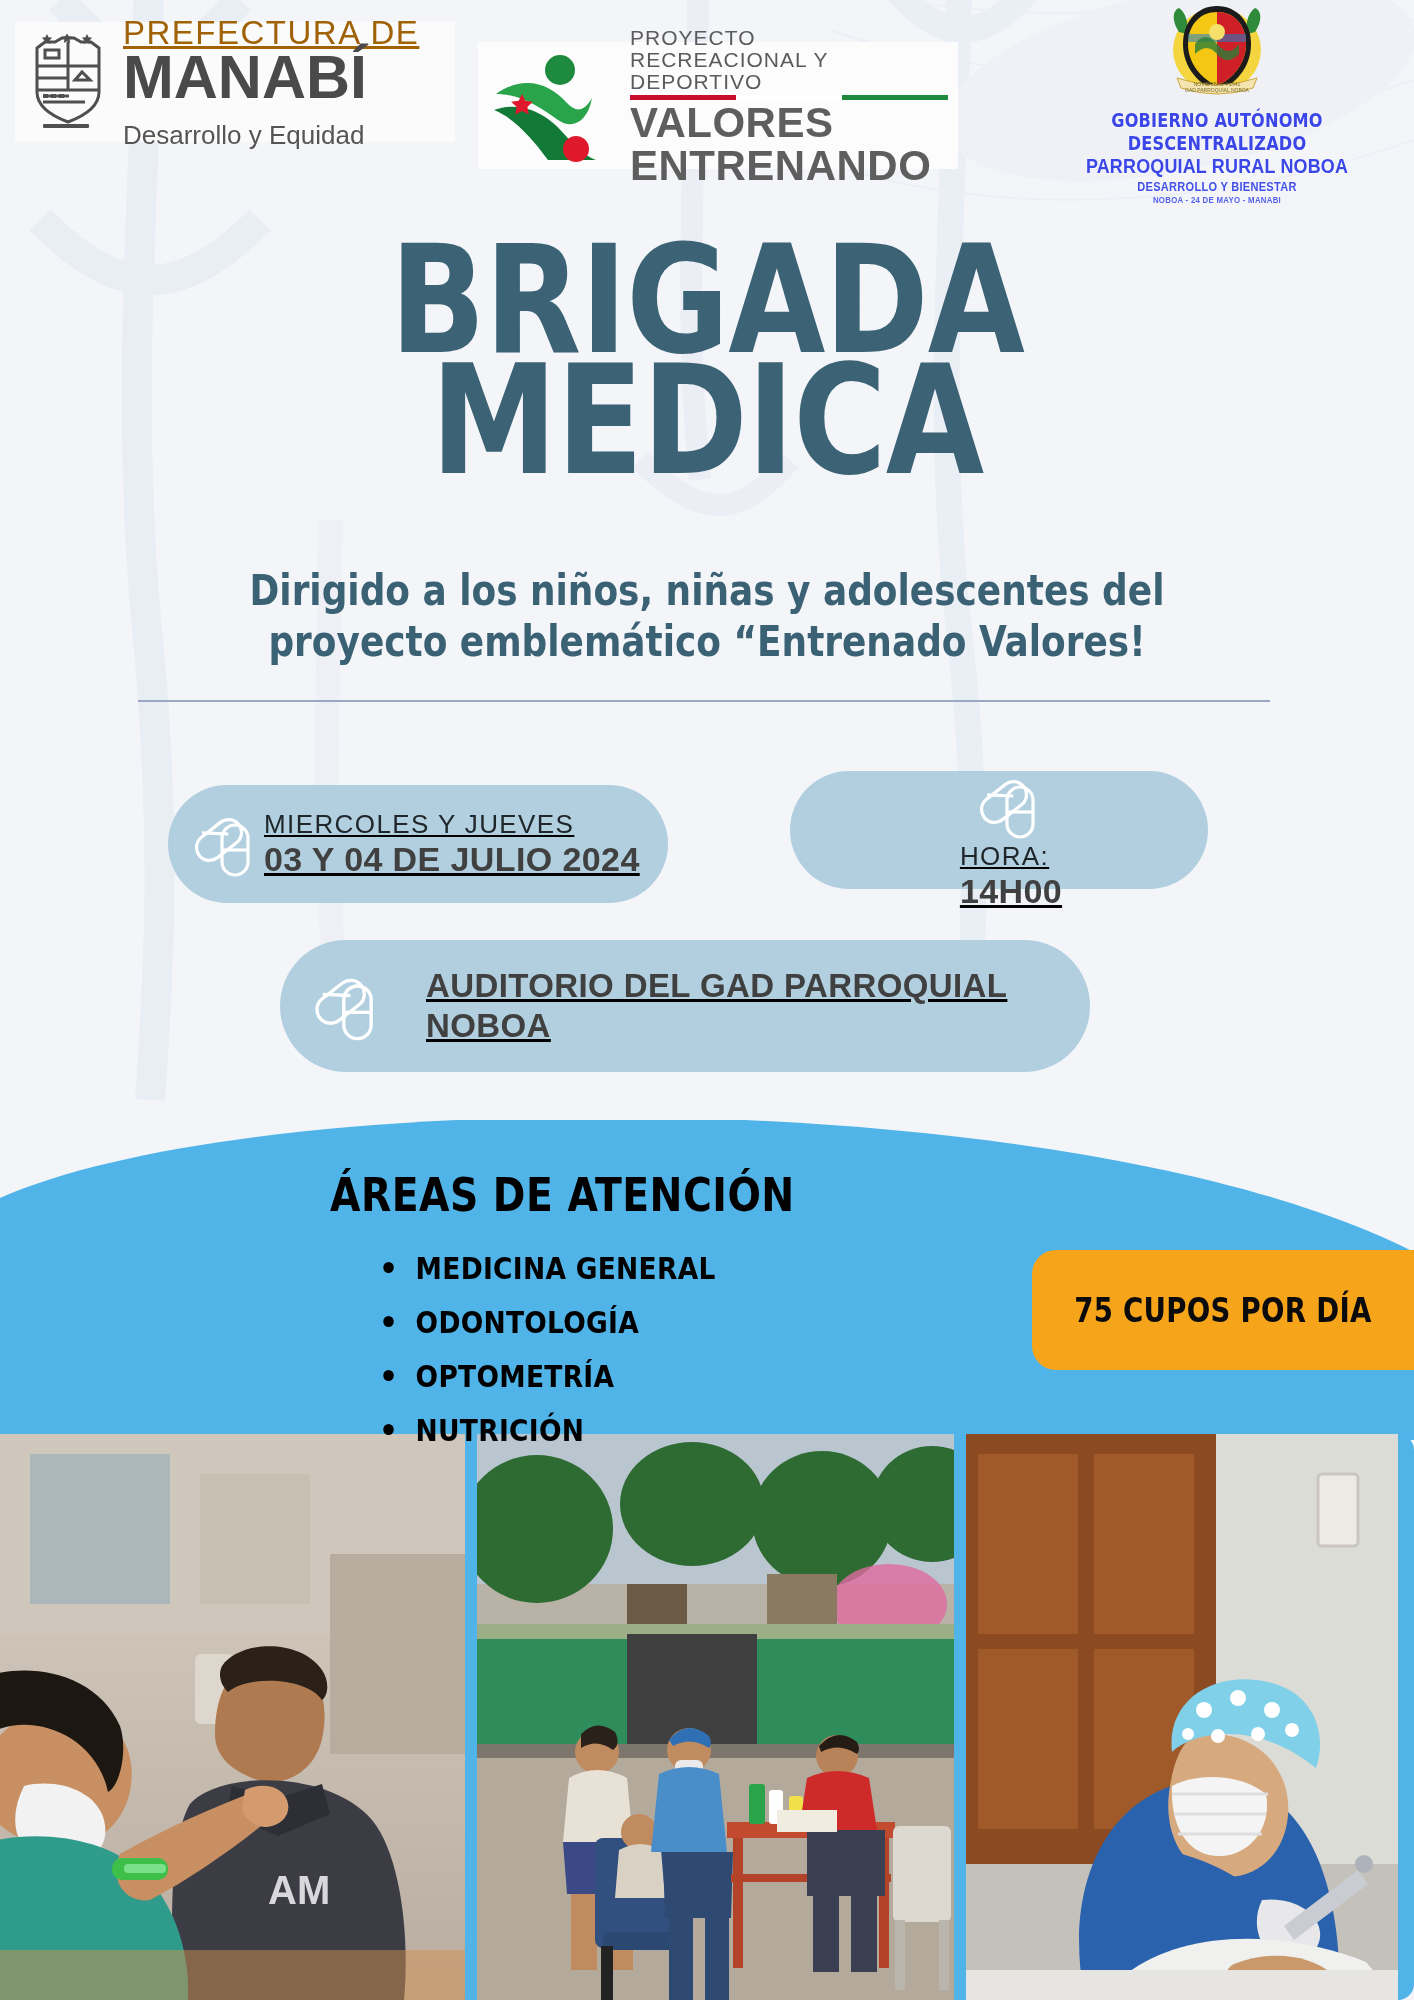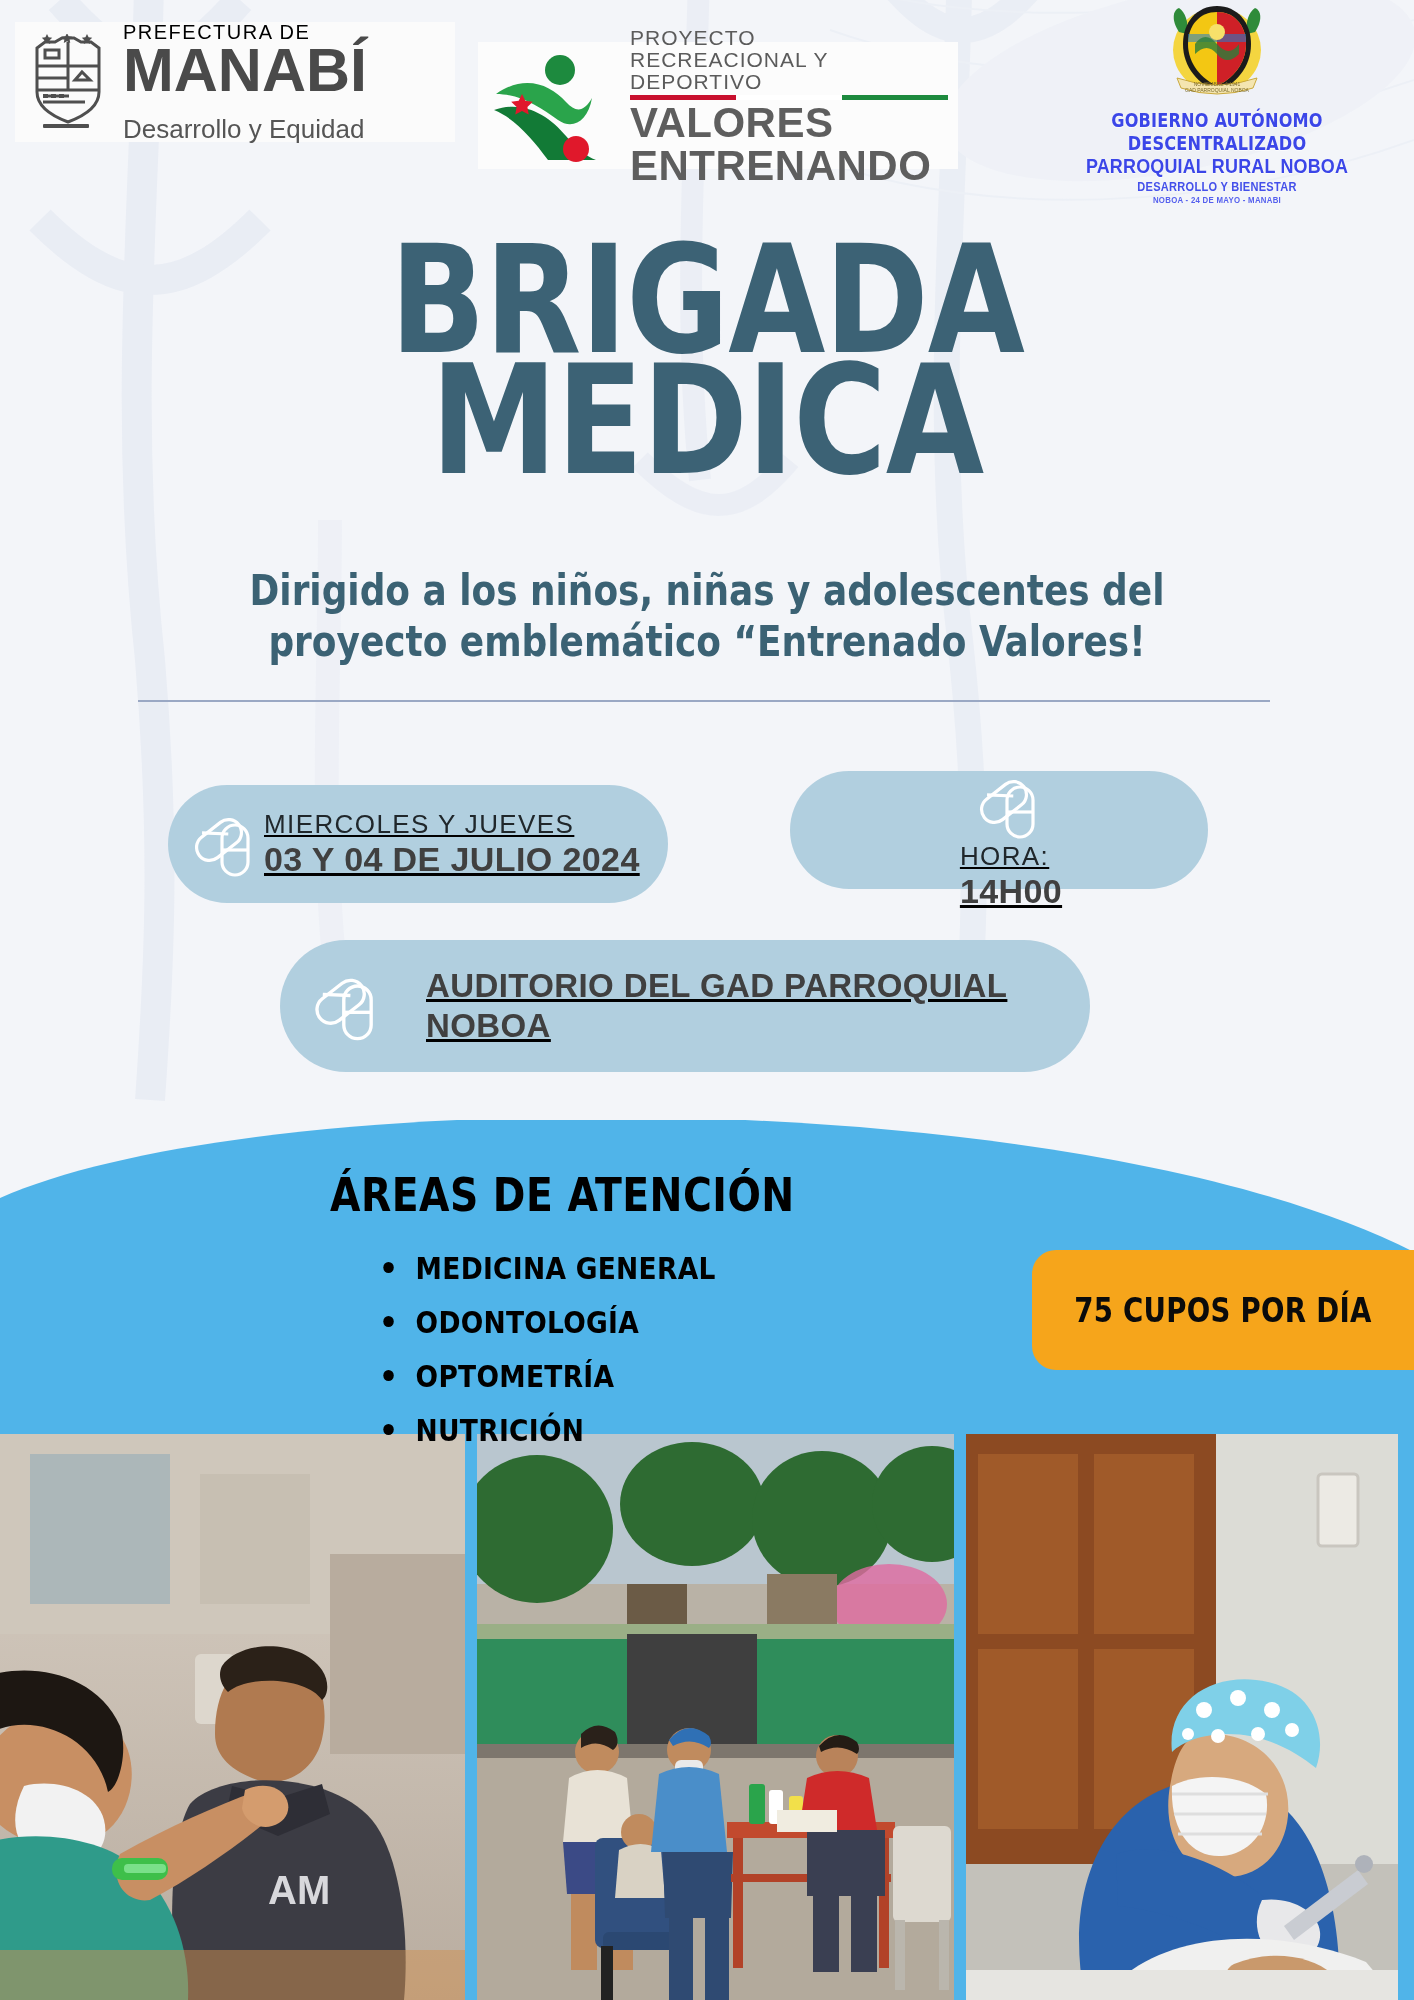--- a/index.html
+++ b/index.html
@@ -18,21 +18,21 @@
 
   
   .logos { position:absolute; top:0; left:0; width:1414px; height:215px; }
 
   .logo-manabi {
     position:absolute; left:15px; top:22px; width:440px; height:120px;
     background:#fbfbfb; display:flex; align-items:center; gap:16px; padding:8px 14px;
   }
   .shield { width:78px; height:96px; flex:0 0 78px; }
   .manabi-text { display:flex; flex-direction:column; justify-content:center; line-height:1; }
-  .manabi-l1 { font-size:20px; letter-spacing:1.5px; color:#000000; font-weight:400; }
+  .manabi-l1 { font-size:33px; letter-spacing:1.5px; color:#a16207; font-weight:400;text-decoration:underline; }
   .manabi-l2 { font-size:61px; font-weight:700; color:#4a4a4a; letter-spacing:0px; line-height:.95; }
   .manabi-l3 { font-size:26px; color:#555; margin-top:16px; }
 
   .logo-ev {
     position:absolute; left:478px; top:42px; width:480px; height:127px;
     background:#fcfcfc; display:flex; align-items:center; gap:6px; padding:6px 10px 6px 14px;
   }
   .ev-mark { width:132px; height:112px; flex:0 0 132px; }
   .ev-text { display:flex; flex-direction:column; line-height:1.04; padding-top:4px; }
   .ev-l1 { font-size:21px; color:#5b5b5b; letter-spacing:1px; }
@@ -101,21 +101,21 @@
       border-radius:50%; background:#000; }
 
   .cupos { position:absolute; left:1032px; top:1250px; width:382px; height:120px; background:#f6a51b;
       border-radius:24px 0 0 24px; display:flex; align-items:center; justify-content:center; z-index:5; }
   .cupos span { font-size:33px; font-weight:700; color:#0b0b0b; letter-spacing:.3px;
       font-family:"DejaVu Sans Condensed","Liberation Sans Narrow","Liberation Sans",sans-serif;
       transform:scaleX(.93); }
 
   
   .photos { position:absolute; left:0; top:1434px; width:1414px; height:566px; background:#50b4e9;
-      display:flex; gap:12px; padding:0 0 0 0; }
+      display:flex; gap:12px; padding:0 0 0 0;border-radius:16px; }
   .photo { position:relative; overflow:hidden; height:566px; }
   .p1 { width:465px; }
   .p2 { width:477px; }
   .p3 { width:432px; }
   .ph-svg { position:absolute; inset:0; width:100%; height:100%; }
 </style>
 </head>
 <body>
 
 <div class="poster">

